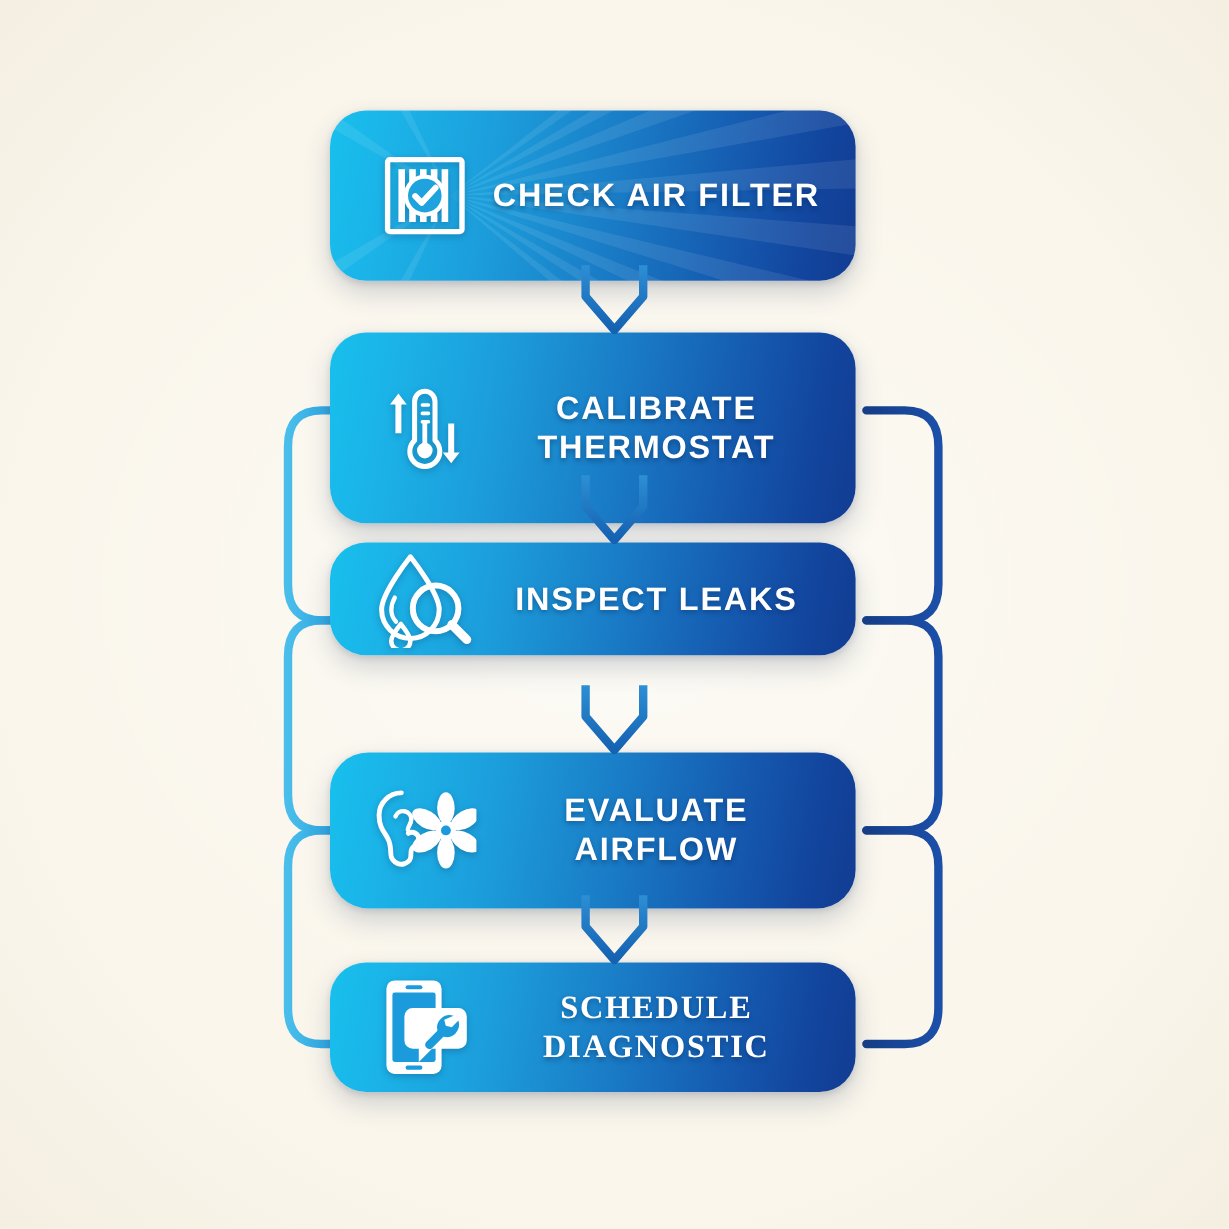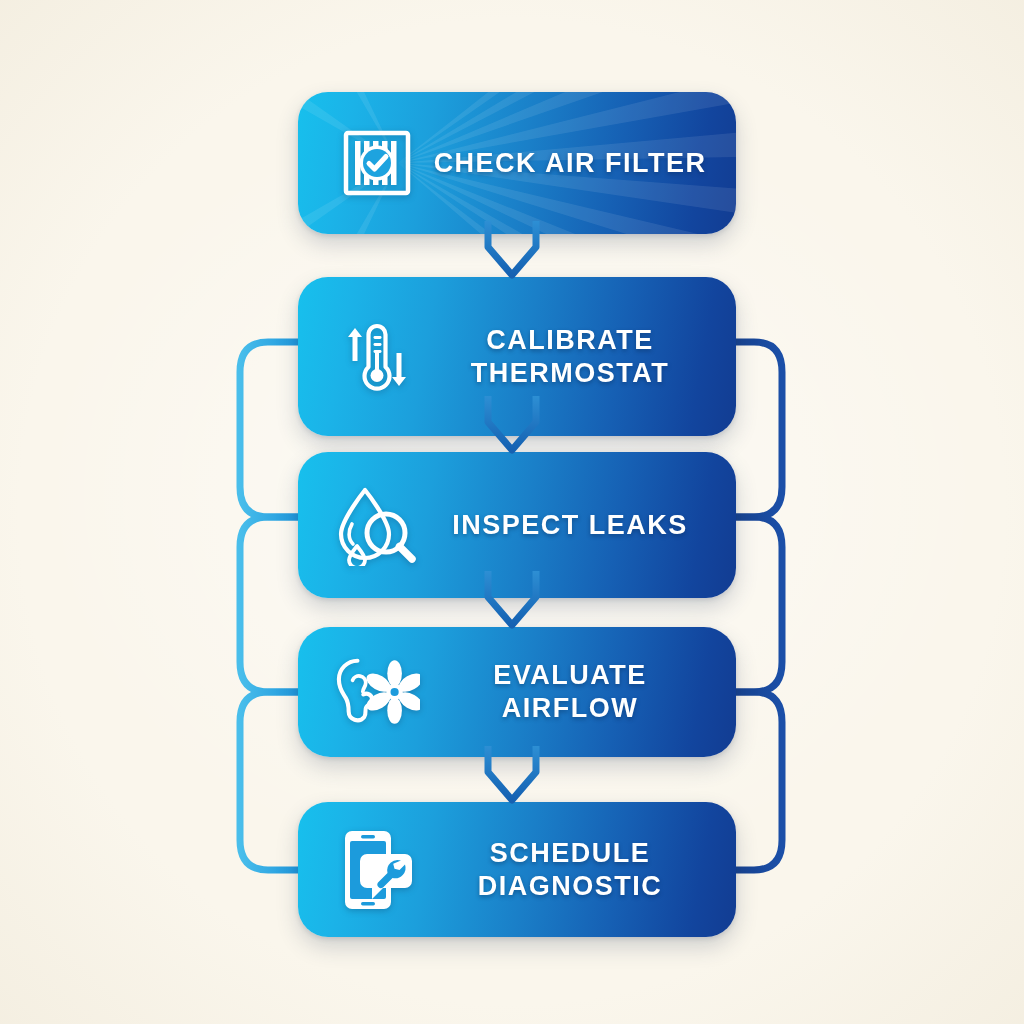--- a/index.html
+++ b/index.html
@@ -38,21 +38,21 @@
   #connector-layer {
     position: absolute;
     left: 0; top: 0;
     width: 1024px; height: 1024px;
     z-index: 1;
   }
 
   
   .step-card {
     position: absolute;
-    left: 298px;
+    left: 275px;
     width: 438px;
     border-radius: 30px;
     display: flex;
     align-items: center;
     z-index: 3;
     overflow: hidden;
     box-shadow:
       0 10px 22px rgba(40,60,90,0.20),
       0 2px 5px rgba(40,60,90,0.14);
     background: linear-gradient(100deg,
@@ -109,23 +109,23 @@
     line-height: 1.22;
     text-transform: uppercase;
     text-shadow: 0 2px 4px rgba(8,36,76,0.42);
     padding-left: 10px;
     white-space: pre-line;
   }
 
   
   #card-1 { top: 92px;  height: 142px; }
   #card-2 { top: 277px; height: 159px; }
-  #card-3 { top: 452px; height: 146px; }
+  #card-3 { top: 452px; height: 94px; }
   #card-4 { top: 627px; height: 130px; border-radius: 32px; }
-  #card-5 { top: 802px; height: 135px; }
+  #card-5 { top: 802px; height: 108px; font-family: Liberation Serif, serif; }
 
   
   .chevron-connector {
     position: absolute;
     left: 50%;
     transform: translateX(-50%);
     width: 68px;
     height: 62px;
     z-index: 4;
     pointer-events: none;

